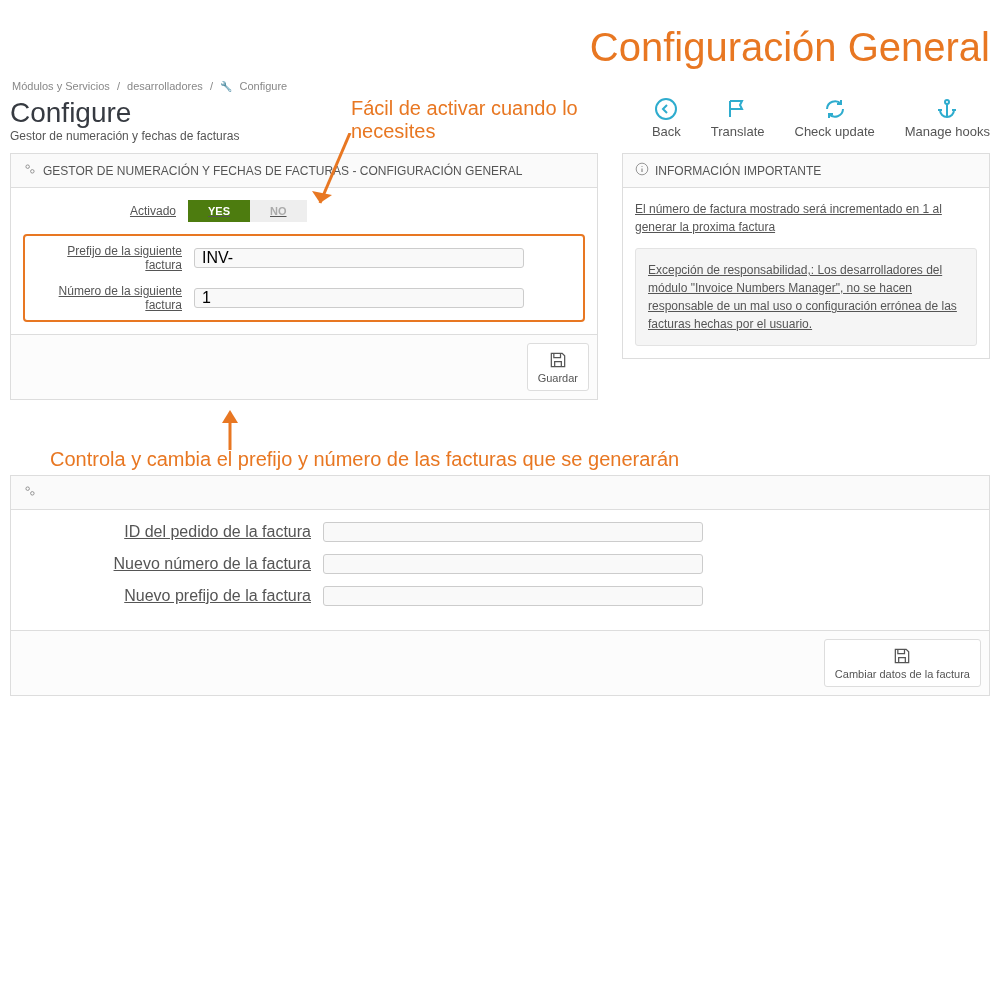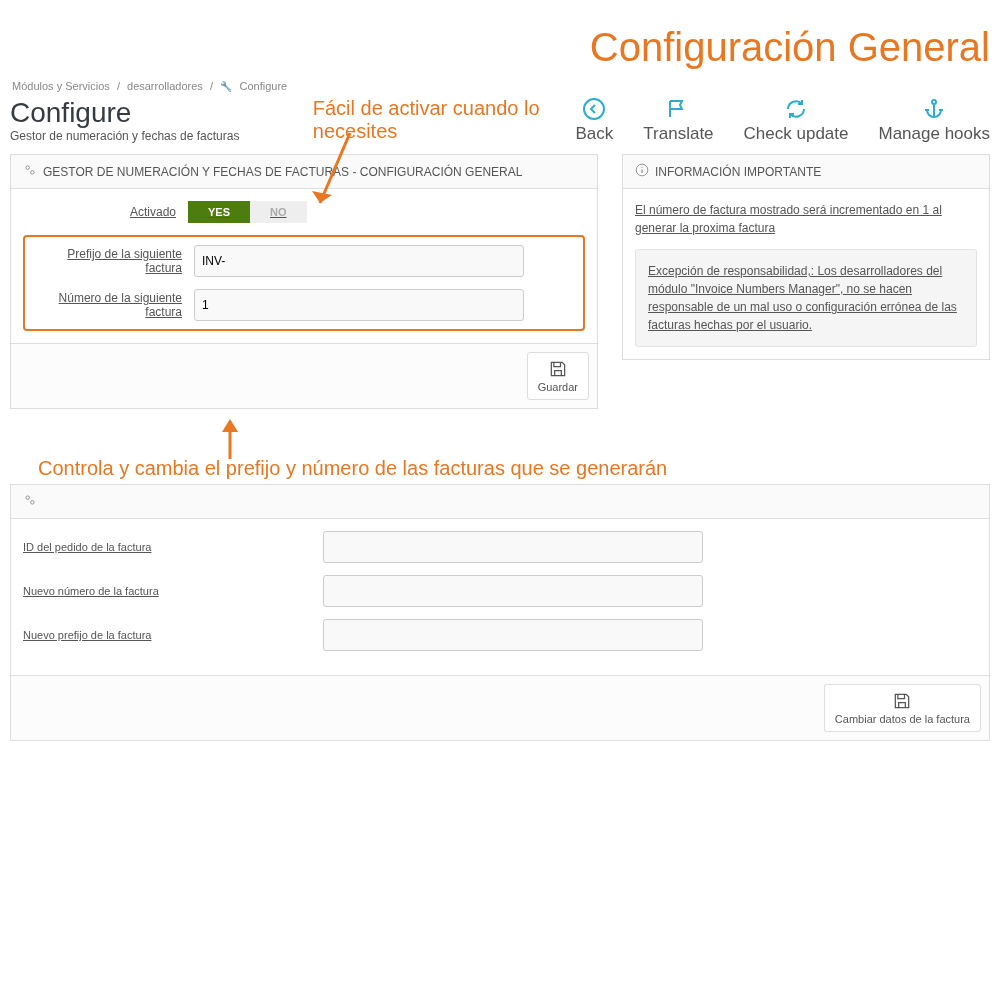--- a/index.html
+++ b/index.html
@@ -9,48 +9,48 @@
     .annotation-sub2 { color: #e87722; font-size: 20px; font-weight: 400; margin-top: 8px; }
     .breadcrumb { color: #888; font-size: 11px; margin-bottom: 5px; }
     .breadcrumb span { margin: 0 2px; }
     .wrench { font-size: 10px; }
     .header-row { display: flex; justify-content: space-between; align-items: flex-start; margin-bottom: 10px; }
     .page-title { font-size: 28px; color: #363A41; font-weight: 400; }
     .page-subtitle { font-size: 12px; color: #555; }
     .header-left { flex: 1; }
     .header-center { flex: 1; text-align: left; padding-left: 40px; }
     .toolbar { display: flex; gap: 30px; }
-    .toolbar-item { display: flex; flex-direction: column; align-items: center; font-size: 17px; color: #555; cursor: pointer; }
+    .toolbar-item { display: flex; flex-direction: column; align-items: center; font-size: 13px; color: #555; cursor: pointer; }
     .toolbar-item svg { width: 24px; height: 24px; }
     .toolbar-item .icon { color: #2eacce; font-size: 24px; margin-bottom: 3px; }
     .columns { display: flex; gap: 24px; margin-top: 2px; }
     .left-col { flex: 0 0 60%; }
     .right-col { flex: 1; }
     .panel { border: 1px solid #ddd; background: #fff; margin-bottom: 10px; }
     .panel-heading { background: #fafafa; border-bottom: 1px solid #ddd; padding: 8px 12px; font-size: 12px; color: #555; font-weight: 400; text-transform: uppercase; display: flex; align-items: center; gap: 6px; }
     .panel-body { padding: 12px; text-decoration: underline; }
     .form-group { display: flex; align-items: center; margin-bottom: 12px; }
     .form-label { width: 165px; text-align: right; padding-right: 12px; font-size: 12px; color: #555; }
     .form-control-wrap { flex: 1; max-width: 330px; }
-    input[type=text] { width: 100%; padding: 5px 7px; border: 1px solid #ccc; border-radius: 3px; font-size: 12px; height: 32px; background: #f9f9f9; }
+    input[type=text] { width: 100%; padding: 5px 7px; border: 1px solid #ccc; border-radius: 3px; font-size: 16px; height: 20px; background: #f9f9f9; }
     .switch { display: flex; }
     .switch-opt { padding: 5px 20px; font-size: 11px; font-weight: bold; cursor: pointer; }
     .switch-yes { background: #4d7c0f; color: #fff; }
     .switch-no { background: #eee; color: #aaa; }
     .panel-footer { border-top: 1px solid #ddd; padding: 8px; display: flex; justify-content: flex-end; background: #fcfcfc; }
     .btn-save { border: 1px solid #ddd; background: #fff; padding: 6px 10px; cursor: pointer; display: flex; flex-direction: column; align-items: center; gap: 2px; font-size: 11px; color: #555; border-radius: 3px; }
     .btn-save svg { width: 20px; height: 20px; }
     .info-text { font-size: 12px; color: #555; line-height: 1.5; margin-bottom: 12px; }
     .well { background: #f5f5f5; border: 1px solid #e3e3e3; border-radius: 3px; padding: 12px; font-size: 12px; color: #555; line-height: 1.5; }
     .highlight-box { border: 2px solid #e87722; border-radius: 4px; padding: 8px 4px 4px 4px; margin-top: 4px; }
     .arrow1 { position: absolute; left: 310px; top: 133px; z-index: 5; pointer-events: none; }
     .arrow2-wrap { position: relative; height: 55px; }
     .arrow2 { position: absolute; left: 200px; top: -5px; pointer-events: none; }
     .form-group-wide { display: flex; align-items: center; margin-bottom: 12px; }
-    .form-label-wide { width: 300px; text-align: left; padding-right: 12px; font-size: 11px; }
+    .form-label-wide { width: 300px; text-align: right; padding-right: 12px; font-size: 16px; }
   </style>
 </head>
 <body>
 
 <h1 class="annotation-title">Configuración General</h1>
 
 <div class="breadcrumb">
   <span>Módulos y Servicios</span>
   <span>/</span>
   <span>desarrolladores</span>
@@ -166,21 +166,21 @@
       </div>
     </div>
   </div>
 </div>
 
 <div class="arrow2-wrap">
   <svg class="arrow2" width="40" height="50">
     <line x1="20" y1="45" x2="20" y2="10" stroke="#e87722" stroke-width="3"></line>
     <polygon points="20,5 12,18 28,18" fill="#e87722"></polygon>
   </svg>
-  <div class="annotation-sub2" style="position:absolute; left:28px; top:30px;">Controla y cambia el prefijo y número de las facturas que se generarán</div>
+  <div class="annotation-sub2" style="position:absolute; left:40px; top:30px;">Controla y cambia el prefijo y número de las facturas que se generarán</div>
 </div>
 
 <div class="panel" style="margin-top:10px;">
   <div class="panel-heading">
     <span>
       <svg width="14" height="14" viewBox="0 0 24 24">
           <circle cx="8" cy="8" r="3" fill="none" stroke="#888" stroke-width="1.5"></circle>
           <circle cx="16" cy="16" r="3" fill="none" stroke="#888" stroke-width="1.5"></circle>
         </svg>
     </span>

